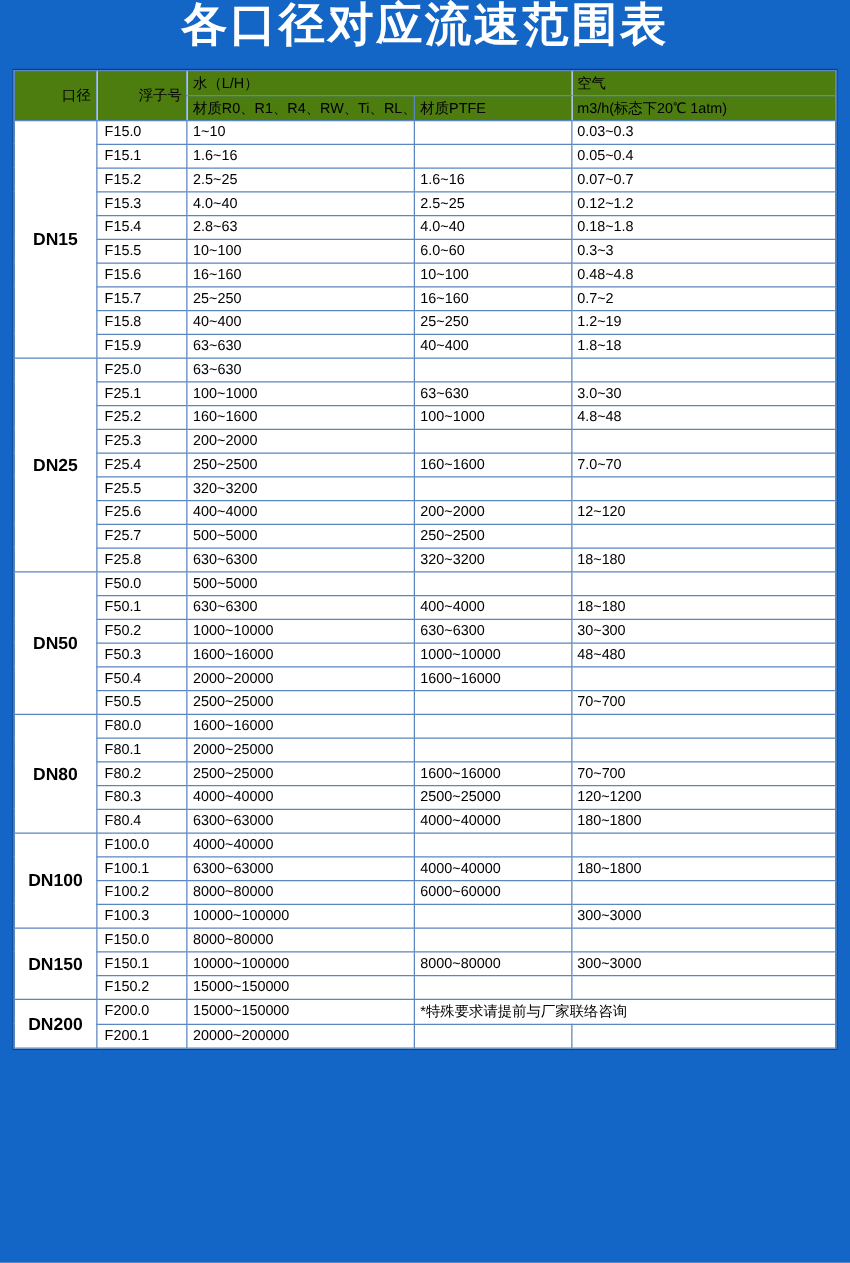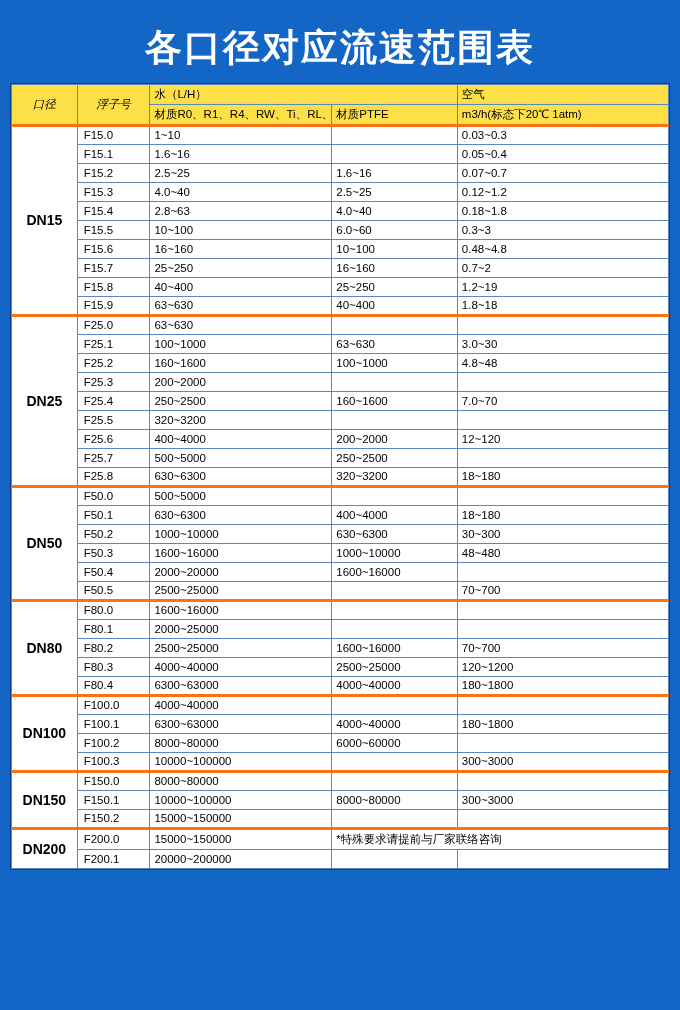--- a/index.html
+++ b/index.html
@@ -19,21 +19,20 @@
     height: 1010px;
     background: linear-gradient(180deg,#1466c6 0%, #1466c6 100%);
     box-sizing: border-box;
   }
   #title {
     text-align: center;
     color: #ffffff;
     font-size: 37px;
     font-weight: bold;
     letter-spacing: 2px;
-    padding-top: 28px;
     padding-bottom: 14px;
     line-height: 1.1;
     font-family: "DejaVu Sans", "Liberation Sans", sans-serif;
   }
   #table-wrap {
     position: relative;
     margin: 0 10px;
     background: #ffffff;
     border: 1px solid #0c3f86;
   }
@@ -50,37 +49,37 @@
     padding: 2px 4px;
     text-align: left;
     vertical-align: middle;
     font-weight: normal;
     height: 19px;
     box-sizing: border-box;
     white-space: nowrap;
     overflow: hidden;
   }
   th {
-    background: #fde047;
+    background: #4d7c0f;
   }
   .col-dia { width: 56px; text-align: center; font-weight: bold; }
   .col-float { width: 62px; }
   .col-water { width: 155px; }
   .col-ptfe { width: 107px; }
   .col-air { width: 180px; }
-  .hdr-dia, .hdr-float { text-align: center; font-style: italic; }
+  .hdr-dia, .hdr-float { text-align: right; }
   .hdr-top { height: 20px; }
   .hdr-sub { height: 20px; }
   .dia-cell {
     text-align: center;
     font-weight: bold;
     font-size: 14px;
   }
   .float-cell { padding-left: 6px; }
-  .grp-top td { border-top: 3px solid #f97316; }
+  .grp-top td { border-top: 1px solid #f97316; }
   #watermark {
     position: absolute;
     left: 0;
     right: 0;
     top: 382px;
     text-align: center;
     color: #f0a08a;
     opacity: .85;
     font-size: 21px;
     font-weight: bold;

